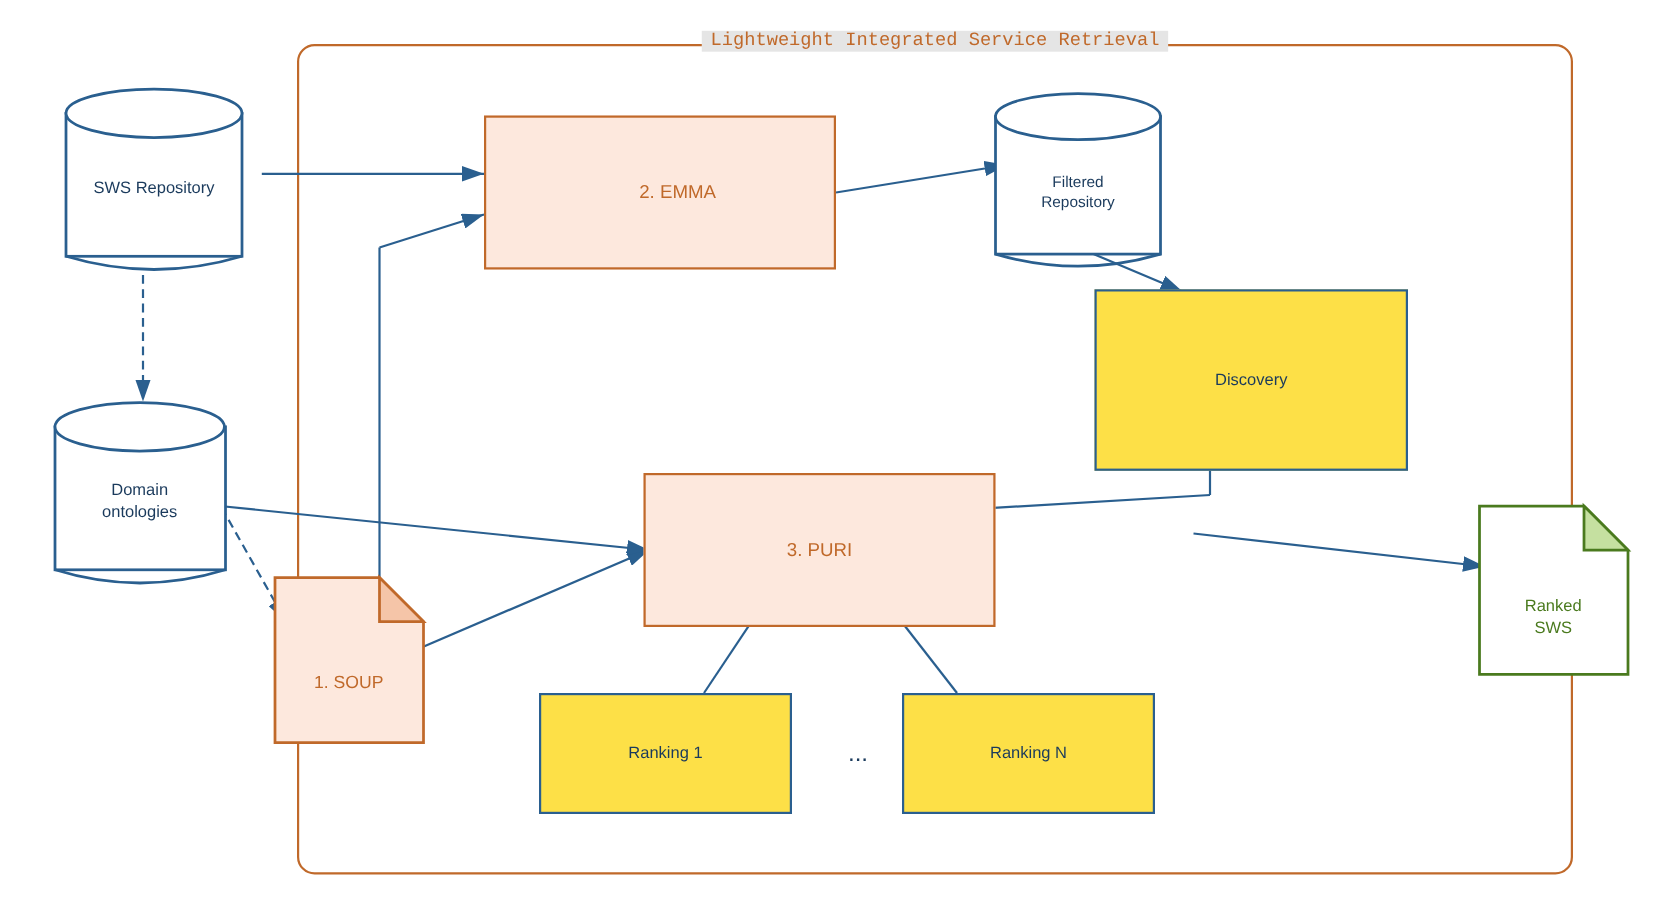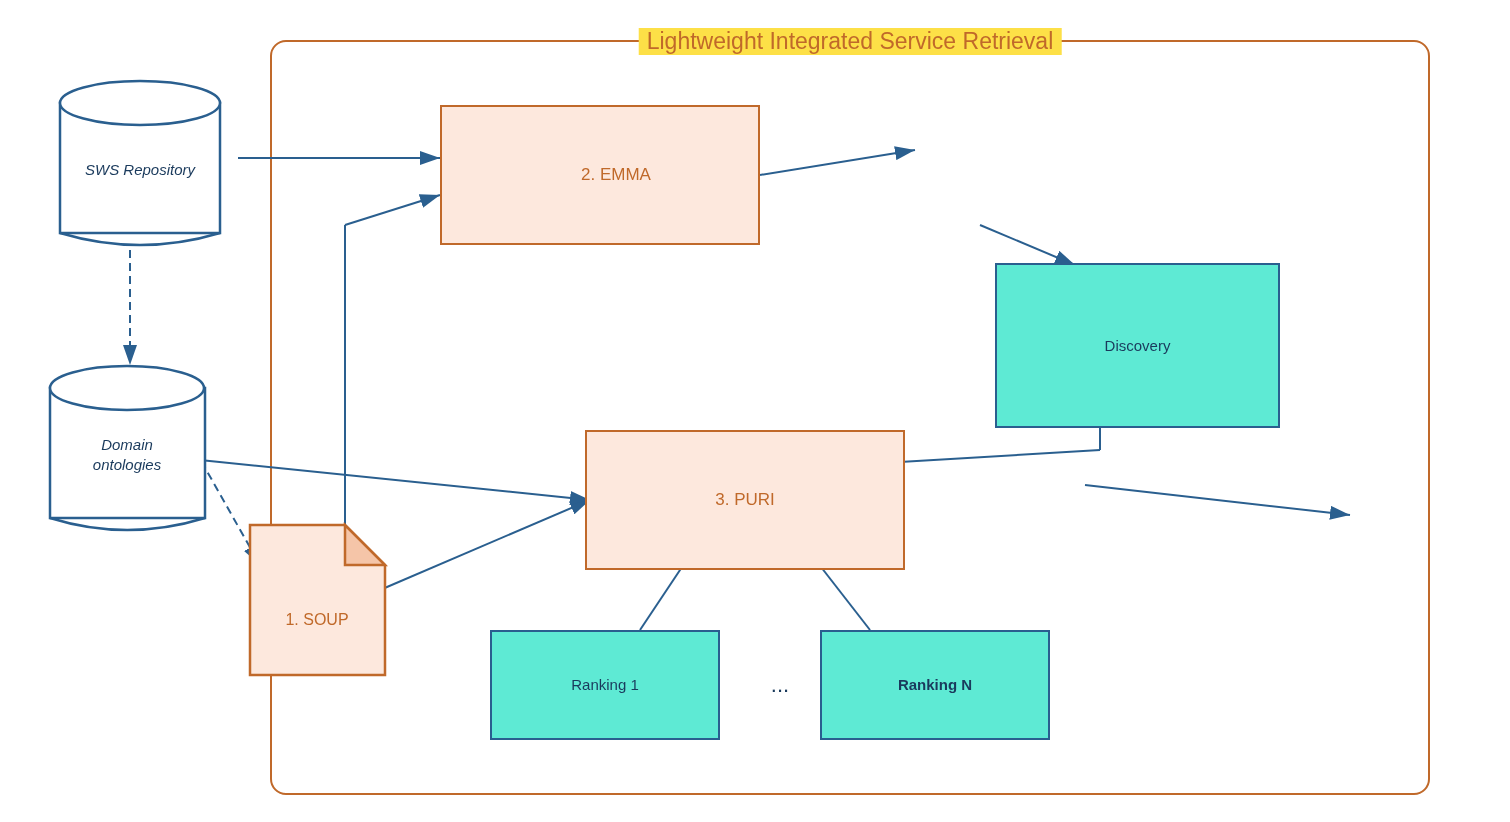--- a/index.html
+++ b/index.html
@@ -26,59 +26,59 @@
       width: 1160px;
       height: 755px;
       border: 2.5px solid #c0692a;
       border-radius: 16px;
     }
     .lisr-label {
       position: absolute;
       top: -14px;
       left: 50%;
       transform: translateX(-50%);
-      background: #fde047;
+      background: #e5e5e5;
       padding: 0 8px;
       color: #c0692a;
-      font-size: 23px;
+      font-size: 17px;
       font-weight: normal;
       white-space: nowrap;
+      font-family: Liberation Mono, monospace;
     }
 
     
     .node {
       position: absolute;
       display: flex;
       align-items: center;
       justify-content: center;
       text-align: center;
       font-size: 15px;
       color: #1a3a5c;
     }
 
     
     .rect-blue {
       border: 2px solid #2a5f8f;
-      background: #5eead4;
+      background: #fde047;
     }
 
     
     .rect-orange {
       border: 2.5px solid #c0692a;
       background: #fde8dd;
     }
 
     
     .cylinder {
       position: absolute;
       display: flex;
       flex-direction: column;
       align-items: center;
       justify-content: center;
-      font-style: italic;
     }
 
     
     .doc-shape {
       position: absolute;
     }
 
     
     .arrows-svg {
       position: absolute;
@@ -177,35 +177,52 @@
 
       <path d="M100,5 L100,45 L140,45 Z" fill="#f5c5a8" stroke="#c0692a" stroke-width="2.5"></path>
       <text x="72" y="105" text-anchor="middle" font-size="16" fill="#c0692a" font-weight="500">1. SOUP</text>
     </svg>
   </div>
 
   <div class="node rect-orange" style="left:420px; top:95px; width:320px; height:140px;padding-left:32px;">
     <span class="node-label-orange">2. EMMA</span>
   </div>
 
+  <div class="cylinder" style="left:875px; top:60px; width:170px; height:185px;">
+    <svg width="170" height="185" viewBox="0 0 170 185" xmlns="http://www.w3.org/2000/svg">
+      <rect x="10" y="36" width="150" height="125" fill="#fff" stroke="#2a5f8f" stroke-width="2.5"></rect>
+      <ellipse cx="85" cy="36" rx="75" ry="21" fill="#fff" stroke="#2a5f8f" stroke-width="2.5"></ellipse>
+      <path d="M10,161 Q85,183 160,161" fill="none" stroke="#2a5f8f" stroke-width="2.5"></path>
+      <text x="85" y="100" text-anchor="middle" font-size="14" fill="#1a3a5c">Filtered</text>
+      <text x="85" y="118" text-anchor="middle" font-size="14" fill="#1a3a5c">Repository</text>
+    </svg>
+  </div>
 
   <div class="node rect-blue" style="left:975px; top:253px; width:285px; height:165px;">
     <span class="node-label">Discovery</span>
   </div>
 
   <div class="node rect-orange" style="left:565px; top:420px; width:320px; height:140px;justify-content:center;">
     <span class="node-label-orange">3. PURI</span>
   </div>
 
   <div class="node rect-blue" style="left:470px; top:620px; width:230px; height:110px;">
     <span class="node-label">Ranking 1</span>
   </div>
 
   <div class="node" style="left:730px; top:655px; width:60px; height:40px; font-size:22px; color:#1a3a5c;">
     <span>...</span>
   </div>
 
-  <div class="node rect-blue" style="left:800px; top:620px; width:230px; height:110px;font-weight:bold;">
+  <div class="node rect-blue" style="left:800px; top:620px; width:230px; height:110px;">
     <span class="node-label">Ranking N</span>
   </div>
 
+  <div class="doc-shape" style="left:1320px; top:445px;">
+    <svg width="145" height="165" viewBox="0 0 145 165" xmlns="http://www.w3.org/2000/svg">
+      <path d="M5,5 L100,5 L140,45 L140,158 L5,158 Z" fill="#fff" stroke="#4a7a1e" stroke-width="2.5"></path>
+      <path d="M100,5 L100,45 L140,45 Z" fill="#c5e0a0" stroke="#4a7a1e" stroke-width="2.5"></path>
+      <text x="72" y="100" text-anchor="middle" font-size="15" fill="#4a7a1e" font-weight="500">Ranked</text>
+      <text x="72" y="120" text-anchor="middle" font-size="15" fill="#4a7a1e" font-weight="500">SWS</text>
+    </svg>
+  </div>
 
 </div>
 
 </body></html>

